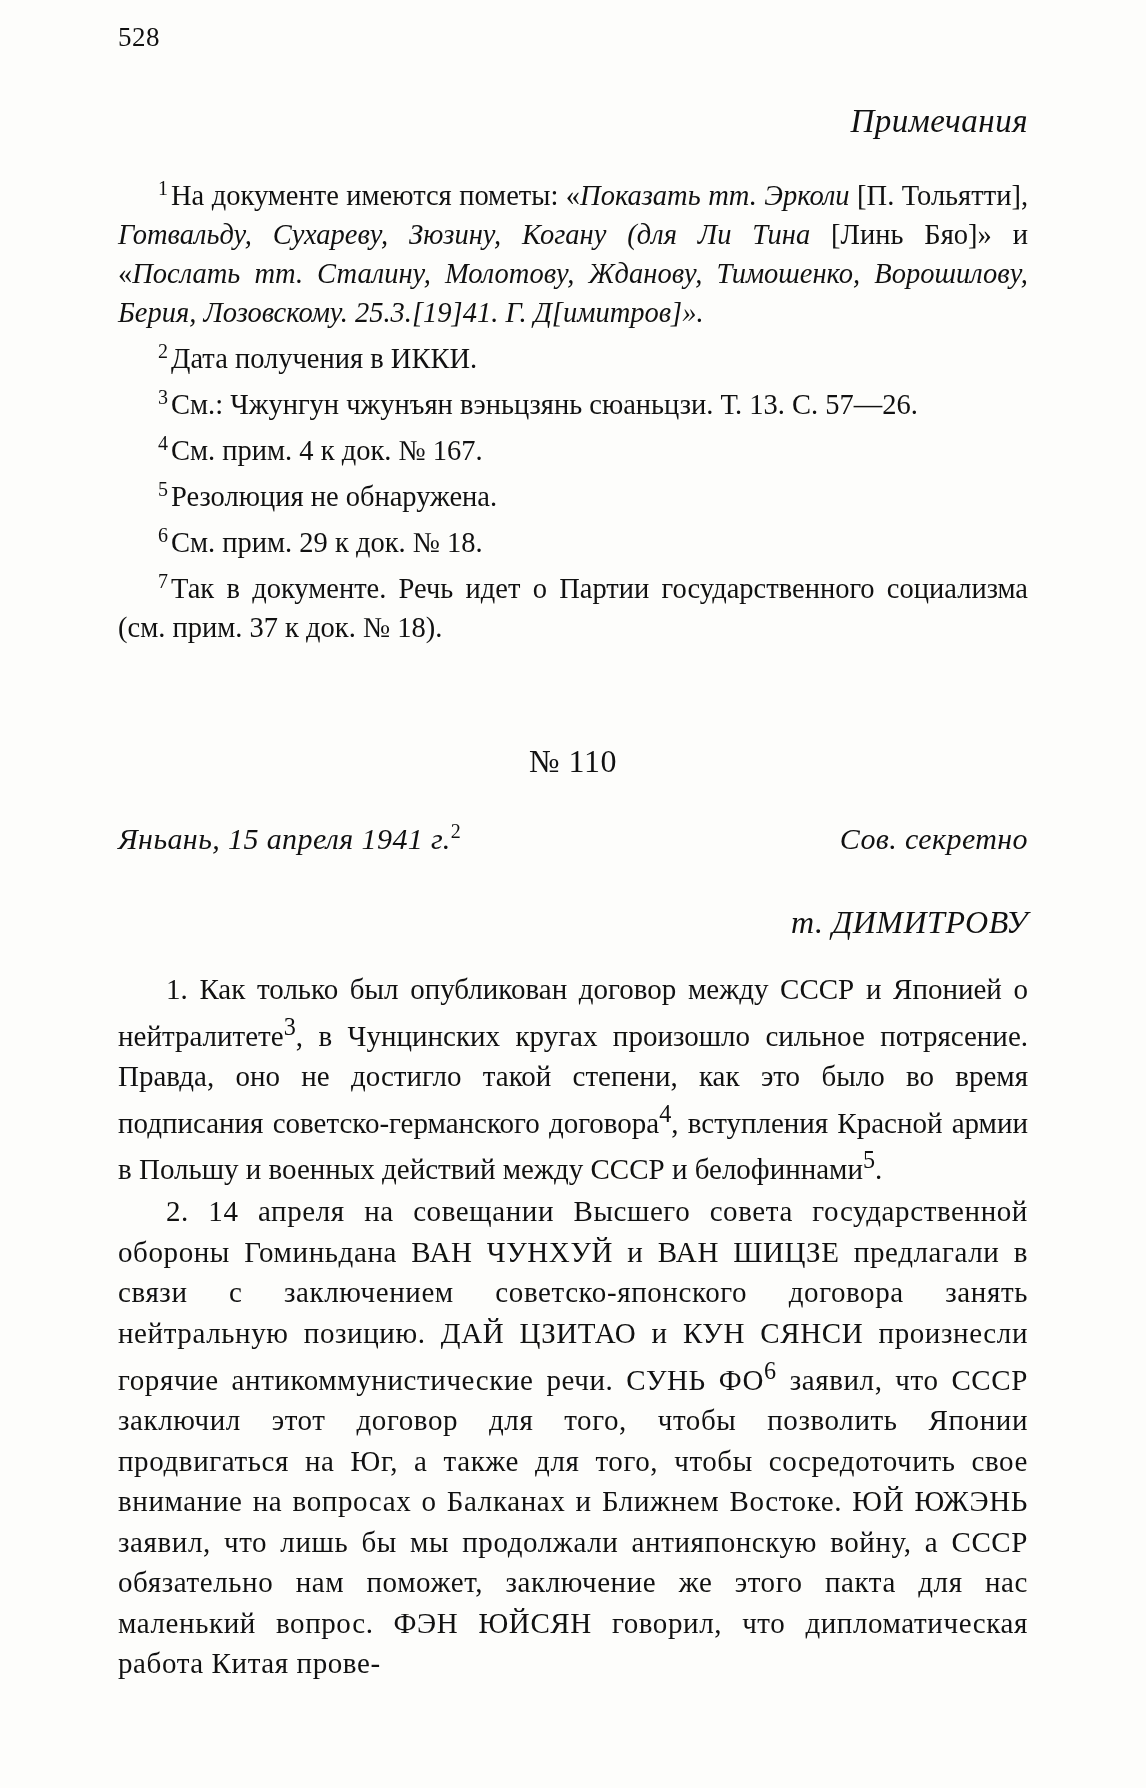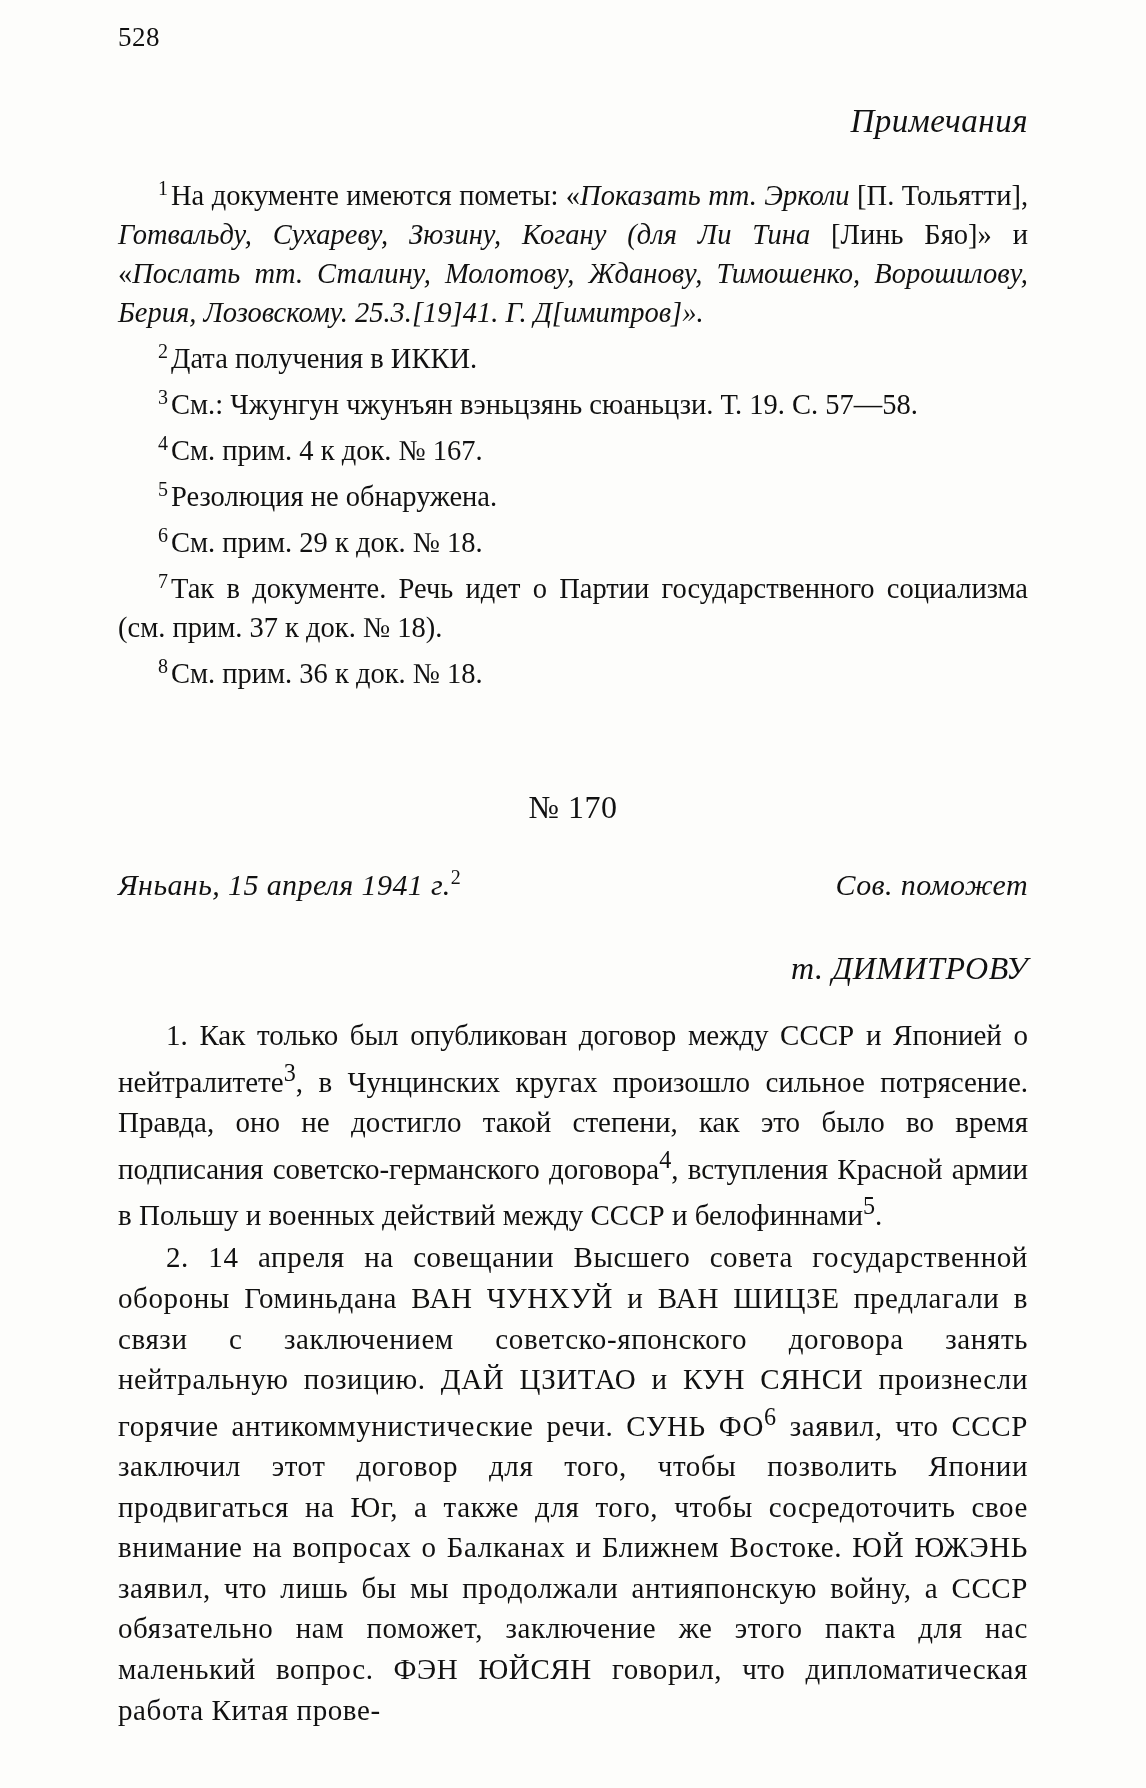--- a/index.html
+++ b/index.html
@@ -133,45 +133,42 @@
     <div class="notes-heading">Примечания</div>
 
     <div>
       <p class="note">
         <span class="num">1</span><span>На документе имеются пометы: «<i>Показать тт. Эрколи</i> [П. Тольятти], <i>Готвальду, Сухареву, Зюзину, Когану (для Ли Тина</i> [Линь Бяо]» и «<i>Послать тт. Сталину, Молотову, Жданову, Тимошенко, Ворошилову, Берия, Лозовскому. 25.3.[19]41. Г. Д[имитров]».</i></span>
       </p>
       <p class="note">
         <span class="num">2</span><span>Дата получения в ИККИ.</span>
       </p>
       <p class="note">
-        <span class="num">3</span><span>См.: Чжунгун чжунъян вэньцзянь сюаньцзи. Т. 19. С. 57—58.</span>
+        <span class="num">3</span><span>См.: Чжунгун чжунъян вэньцзянь сюаньцзи. Т. 13. С. 57—26.</span>
       </p>
       <p class="note">
         <span class="num">4</span><span>См. прим. 4 к док. № 167.</span>
       </p>
       <p class="note">
         <span class="num">5</span><span>Резолюция не обнаружена.</span>
       </p>
       <p class="note">
         <span class="num">6</span><span>См. прим. 29 к док. № 18.</span>
       </p>
       <p class="note">
         <span class="num">7</span><span>Так в документе. Речь идет о Партии государственного социализма (см. прим. 37 к док. № 18).</span>
       </p>
-      <p class="note">
-        <span class="num">8</span><span>См. прим. 36 к док. № 18.</span>
-      </p>
     </div>
 
-    <div class="doc-number">№ 170</div>
+    <div class="doc-number">№ 110</div>
 
 
     <div class="dateline">
       <div class="place"><span>Яньань, 15 апреля 1941 г.</span><span class="sup">2</span></div>
-      <div class="secrecy">Сов. поможет</div>
+      <div class="secrecy">Сов. секретно</div>
     </div>
 
     <div class="addressee">т. ДИМИТРОВУ</div>
 
     <div>
       <p class="body-p">1. Как только был опубликован договор между СССР и Японией о нейтралитете<sup>3</sup>, в Чунцинских кругах произошло сильное потрясение. Правда, оно не достигло такой степени, как это было во время подписания советско-германского договора<sup>4</sup>, вступления Красной армии в Польшу и военных действий между СССР и белофиннами<sup>5</sup>.</p>
       <p class="body-p spaced">2. 14 апреля на совещании Высшего совета государственной обороны Гоминьдана ВАН ЧУНХУЙ и ВАН ШИЦЗЕ предлагали в связи с заключением советско-японского договора занять нейтральную позицию. ДАЙ ЦЗИТАО и КУН СЯНСИ произнесли горячие антикоммунистические речи. СУНЬ ФО<sup>6</sup> заявил, что СССР заключил этот договор для того, чтобы позволить Японии продвигаться на Юг, а также для того, чтобы сосредоточить свое внимание на вопросах о Балканах и Ближнем Востоке. ЮЙ ЮЖЭНЬ заявил, что лишь бы мы продолжали антияпонскую войну, а СССР обязательно нам поможет, заключение же этого пакта для нас маленький вопрос. ФЭН ЮЙСЯН говорил, что дипломатическая работа Китая прове-</p>
     </div>
 
   </div>

